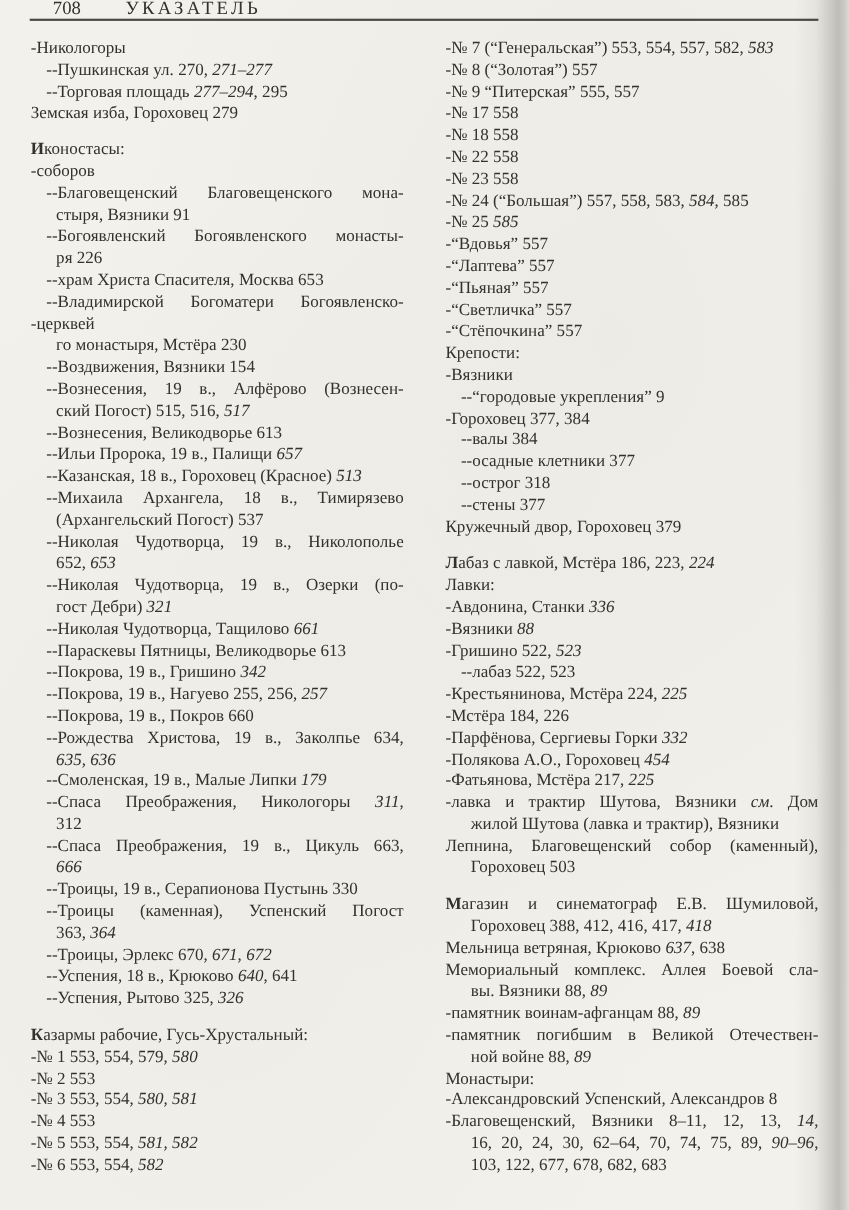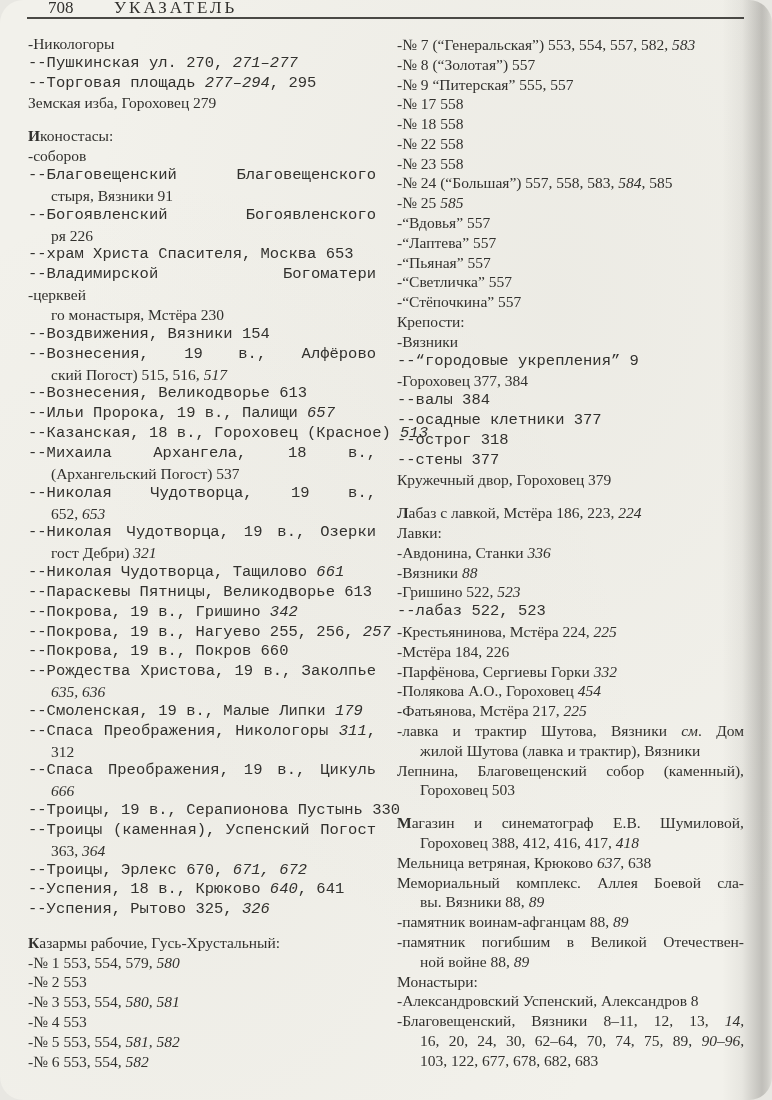--- a/index.html
+++ b/index.html
@@ -12,47 +12,46 @@
     position:relative;
     width:772px;height:1100px;
     margin:0;
     background:
       radial-gradient(ellipse at 72% 28%, rgba(185,182,170,0.10), transparent 60%),
       radial-gradient(ellipse at 25% 72%, rgba(185,182,170,0.08), transparent 55%),
       var(--paper);
     overflow:hidden;
     font-family:"Liberation Serif","DejaVu Serif",serif;
     color:var(--ink);
-    border-radius:23px;
   }
   .header-num{
     position:absolute;top:-3px;left:48px;
     font-size:17px;line-height:22px;
   }
   .header-title{
     position:absolute;top:-3px;left:114px;
     font-size:17px;line-height:22px;letter-spacing:3px;
   }
   .header-rule{
     position:absolute;top:17px;left:27px;
     width:717px;height:2px;background:var(--rule);
   }
   .cols{
     position:absolute;top:34px;left:28px;width:716px;
-    display:flex;gap:21px;align-items:center;
+    display:flex;gap:38px;
   }
   .col{width:348px;font-size:15.5px;line-height:19.8px;}
   .line{white-space:nowrap;}
   .line.jst{
     white-space:normal;
     text-align:justify;
     text-align-last:justify;
     max-height:20px;overflow:hidden;
   }
-  .ind2{font-family:Liberation Mono, monospace;}
+  .ind2{margin-left:14px;}
   .ind9{margin-left:23px;}
   .gap{margin-top:13px;}
   .line i{font-style:italic;}
   .line b{font-weight:bold;}
   .edge-shadow{
     position:absolute;top:0;right:0;width:50px;height:1100px;
     background:linear-gradient(to right,
       rgba(50,48,45,0) 0%,
       rgba(50,48,45,0.06) 40%,
       rgba(50,48,45,0.26) 80%,

